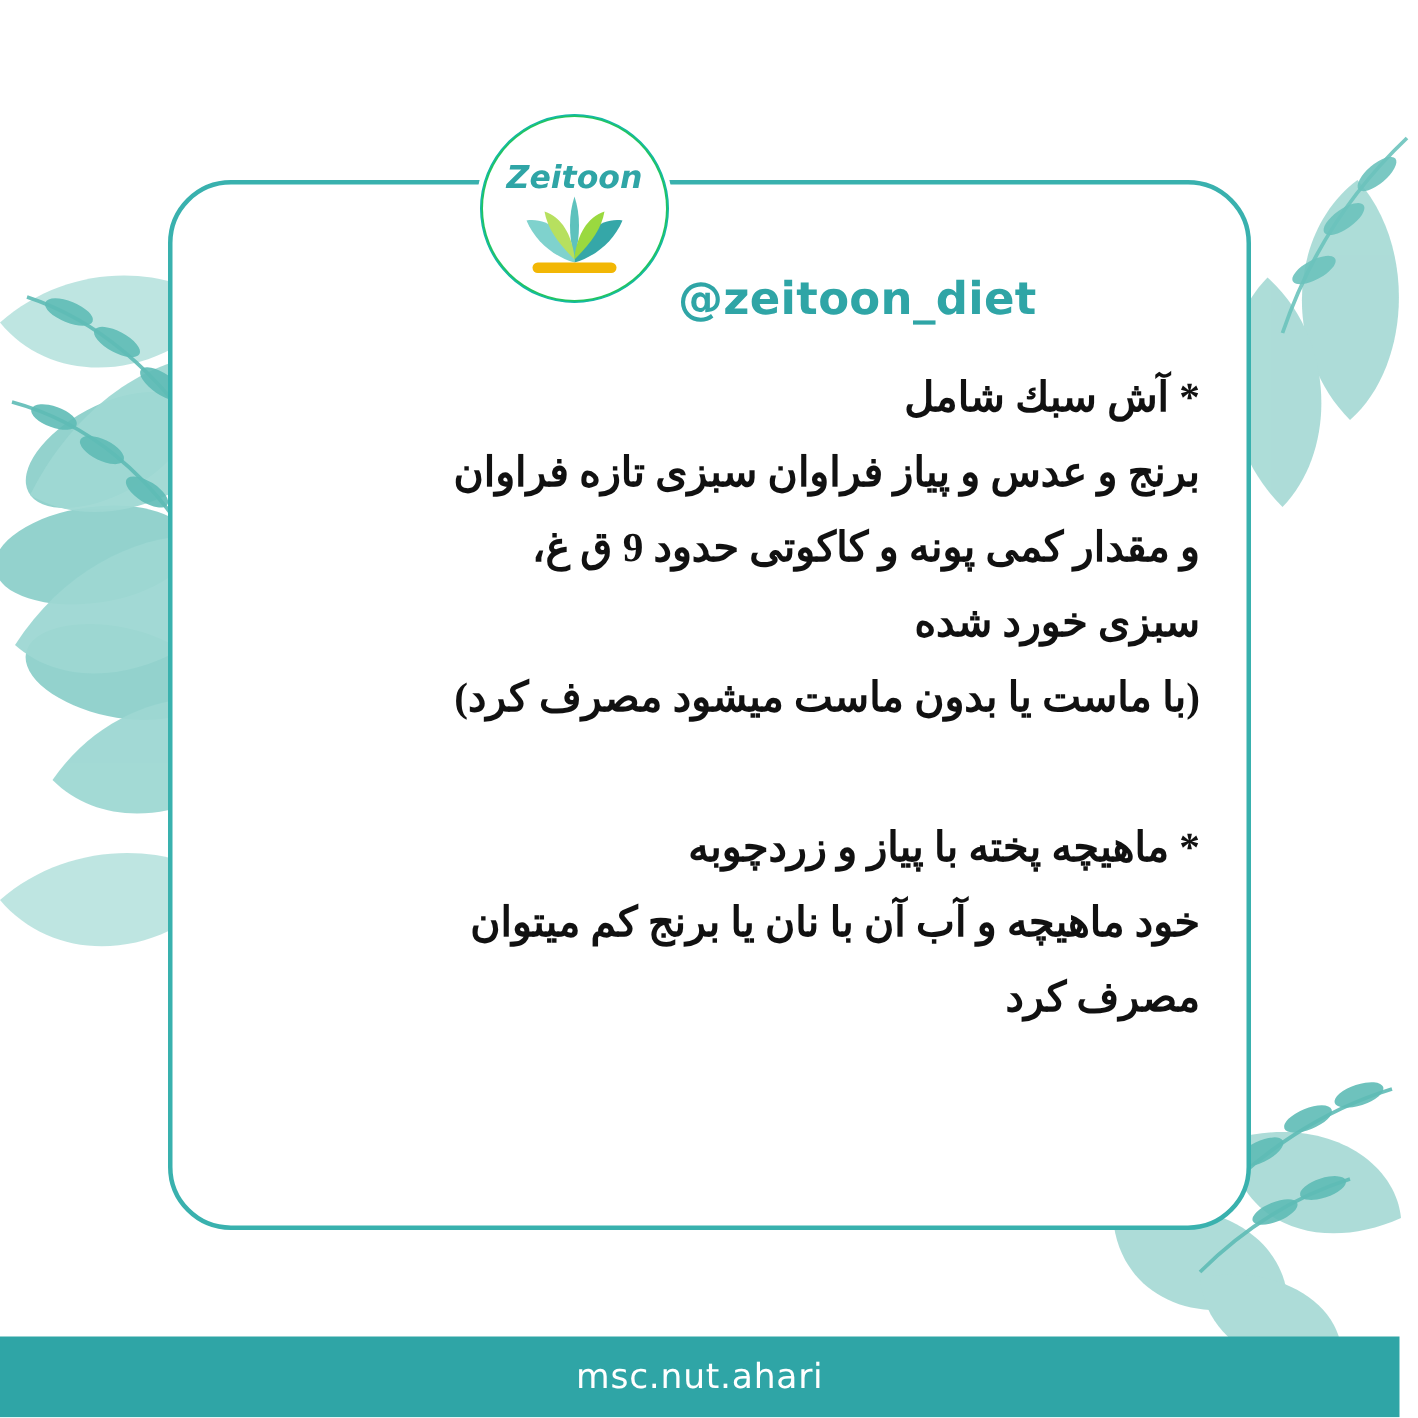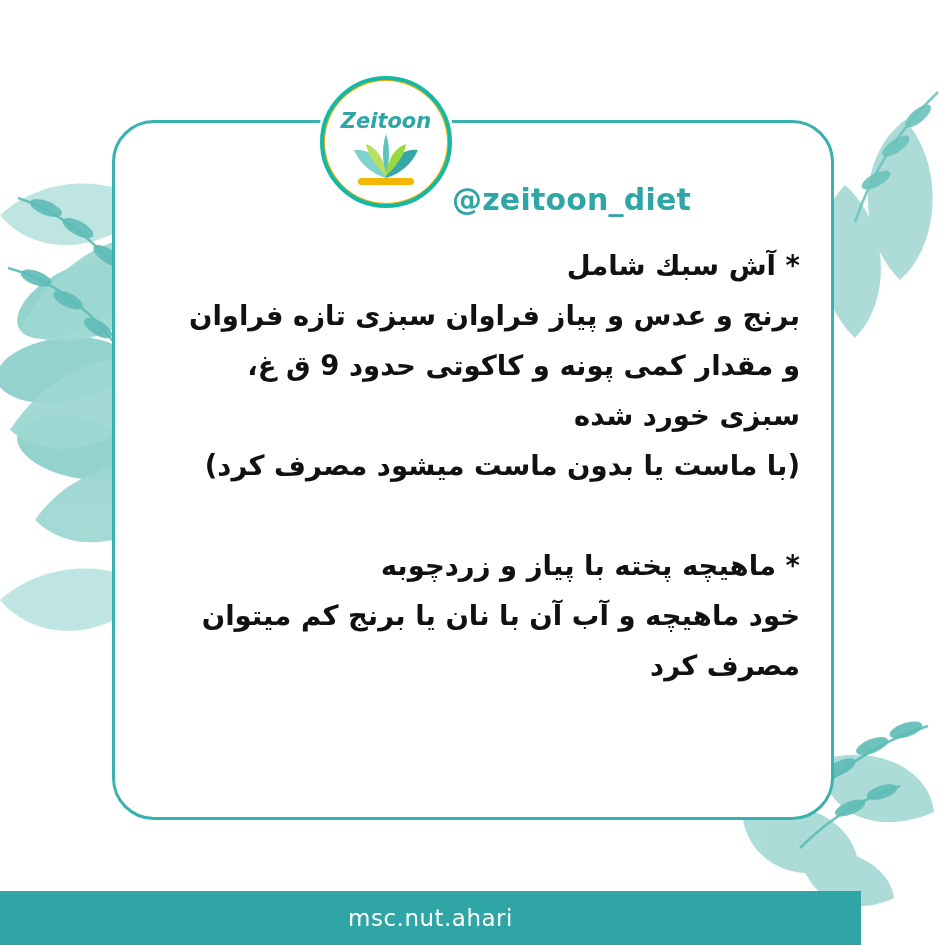--- a/index.html
+++ b/index.html
@@ -39,22 +39,22 @@
   }
 
   
   .logo-badge {
     position: absolute;
     left: 320px;
     top: 76px;
     width: 124px;
     height: 124px;
     border-radius: 50%;
-    background: #eab308;
-    border: 4px solid #14b8a6;
+    background: #22c55e;
+    border: 1px solid #14b8a6;
     box-shadow: 0 0 0 3px #ffffff;
     display: flex;
     align-items: center;
     justify-content: center;
     overflow: hidden;
   }
   .logo-badge svg { display:block; }
 
   .handle {
     position: absolute;
@@ -78,21 +78,21 @@
     text-align: right;
     direction: rtl;
     color: #111111;
     font-size: 27.5px;
     line-height: 50px;
     font-weight: bold;
     font-family: "DejaVu Sans", "Liberation Sans", sans-serif;
   }
   .para { margin: 0 0 0 0; }
   .para + .para { margin-top: 50px; }
-  .line { white-space: nowrap; }
+  .line { white-space: nowrap; font-family: Liberation Serif, serif; }
 
   
   .swipe {
     position: absolute;
     left: 0;
     right: 0;
     top: 832px;
     display: flex;
     align-items: center;
     justify-content: center;
@@ -116,21 +116,21 @@
     border-top: 17px solid transparent;
     border-bottom: 17px solid transparent;
     border-left: 22px solid #111111;
   }
 
   
   .footer {
     position: absolute;
     left: 0;
     bottom: 0;
-    width: 861px;
+    width: 933px;
     height: 54px;
     background: #2fa5a6;
     display: flex;
     align-items: center;
     justify-content: center;
   }
   .footer-text {
     color: #ffffff;
     font-size: 23px;
     letter-spacing: 0.5px;

